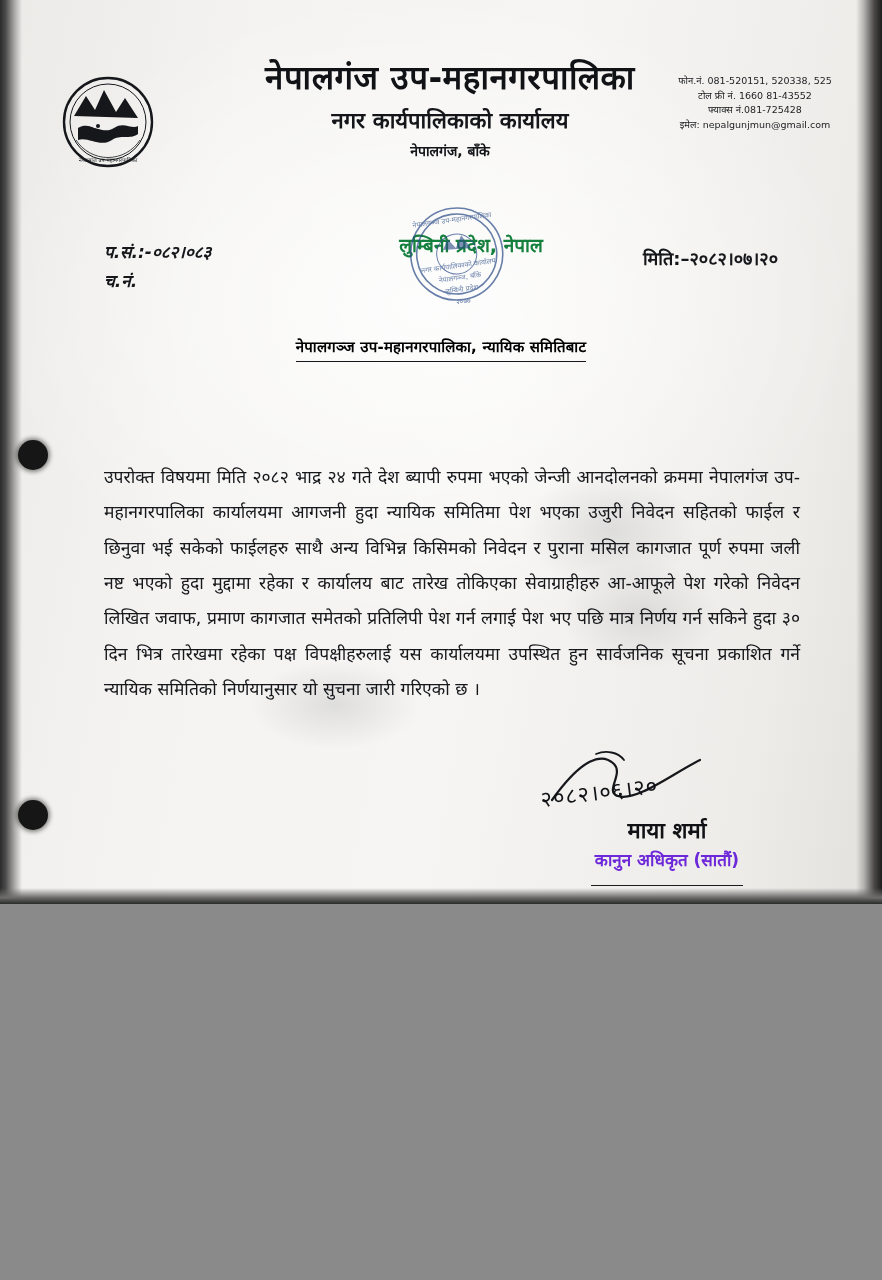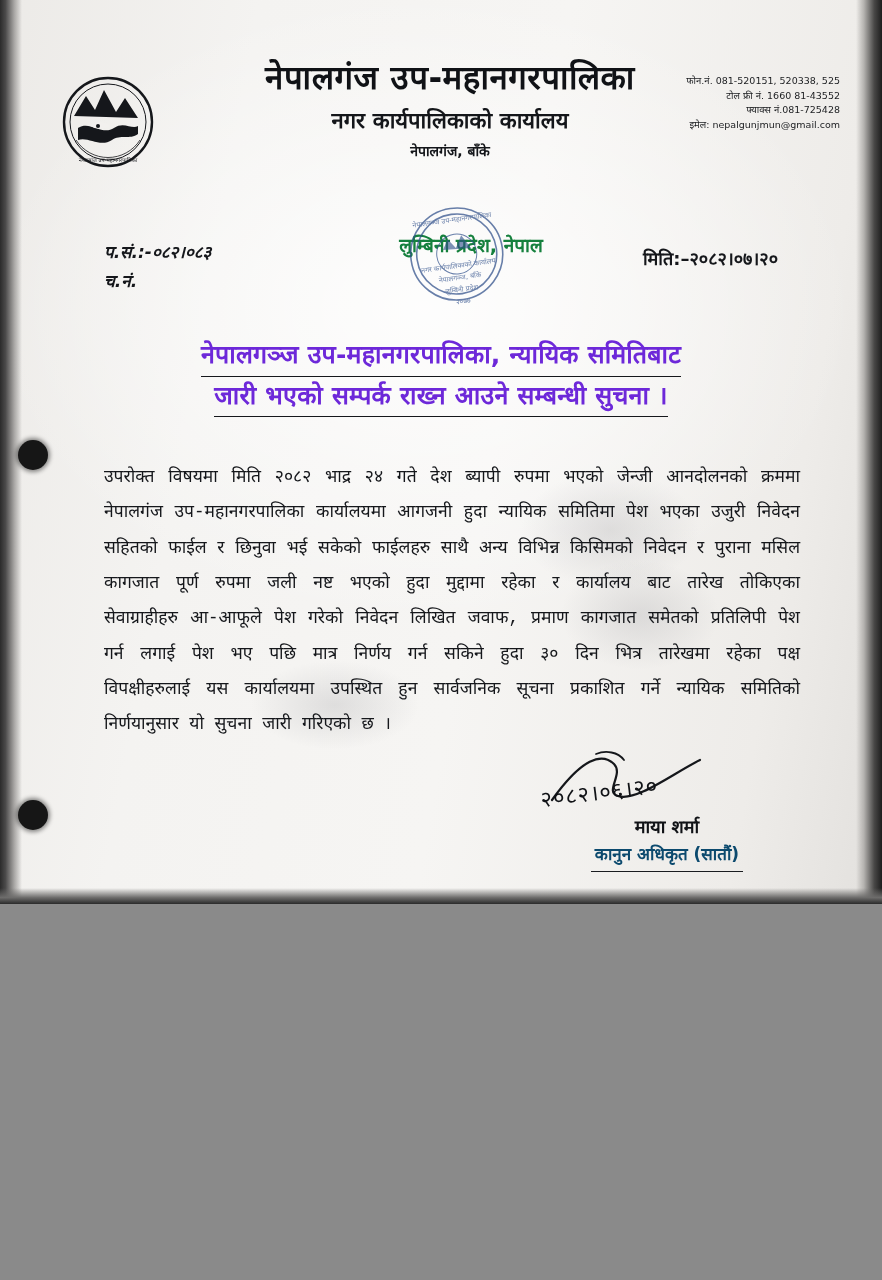--- a/index.html
+++ b/index.html
@@ -94,21 +94,21 @@
   }
 
   .contact {
     position: absolute;
     right: 42px; top: 16px;
     width: 170px;
     font-family: "DejaVu Sans", sans-serif;
     font-size: 9.5px;
     line-height: 1.55;
     color: #1b1d20;
-    text-align: right;
+    text-align: center;
   }
   .contact div { white-space: nowrap; }
 
   .province {
     position: absolute;
     left: 0; right: 0; top: 198px;
     text-align: center;
     font-size: 19px;
     font-weight: 700;
     color: #15803d;
@@ -142,43 +142,42 @@
     opacity: 0.72;
   }
 
   
   .subject {
     position: absolute;
     left: 0; right: 0; top: 336px;
     text-align: center;
   }
   .subject-line {
-    font-size: 25px;
+    font-size: 15px;
     font-weight: 700;
     letter-spacing: 0.2px;
-    color: #6d28d9;
+    color: #000000;
     display: inline-block;
     border-bottom: 1.6px solid #15171b;
     padding-bottom: 2px;
     line-height: 1.5;
   }
 
   
   .body {
     position: absolute;
     left: 104px;
     right: 82px;
     top: 460px;
     font-size: 17.5px;
     line-height: 2.02;
     text-align: justify;
     text-justify: inter-word;
     color: #15171b;
     font-weight: 400;
-    font-family: Liberation Mono, monospace;
   }
   .body p { margin: 0; }
 
   
   .sign-area {
     position: absolute;
     right: 80px;
     top: 748px;
     width: 270px;
     text-align: center;
@@ -190,33 +189,33 @@
   .sign-date {
     position: absolute;
     left: 8px; top: 28px;
     font-size: 22px;
     font-family: "DejaVu Serif", serif;
     transform: rotate(-7deg);
     color: #101216;
     letter-spacing: 1px;
   }
   .sign-name {
-    font-size: 18px;
+    font-size: 22px;
     font-weight: 700;
     color: #101216;
     margin-top: 4px;
   }
   .sign-post {
     font-size: 17px;
     font-weight: 700;
-    color: #0c4a6e;
+    color: #6d28d9;
     margin-top: 4px;
     border-bottom: 1.4px solid #1a1c20;
     display: inline-block;
-    padding: 0 4px 6px 4px;
+    padding: 0 4px 14px 4px;
   }
 
   .smudge {
     position: absolute;
     pointer-events: none;
     border-radius: 50%;
     background: radial-gradient(ellipse at center, rgba(140,140,145,0.22) 0%, rgba(140,140,145,0.0) 70%);
   }
   .faint-line {
     position: absolute;
@@ -291,21 +290,20 @@
         <text x="69" y="84" font-size="7" text-anchor="middle" font-family="DejaVu Sans">नेपालगञ्ज, बाँके</text>
         <text x="69" y="96" font-size="7" text-anchor="middle" font-family="DejaVu Sans">लुम्बिनी प्रदेश</text>
         <text x="69" y="108" font-size="7" text-anchor="middle" font-family="DejaVu Sans">२०७७</text>
       </g>
     </svg>
   </div>
 
   <div class="subject">
     <div class="subject-line">नेपालगञ्ज उप-महानगरपालिका, न्यायिक समितिबाट</div>
     <br>
-    <div class="subject-line">जारी भएको सम्पर्क राख्न आउने सम्बन्धी सुचना ।</div>
   </div>
 
   <div class="body">
     <p>उपरोक्त विषयमा मिति २०८२ भाद्र २४ गते देश ब्यापी रुपमा भएको जेन्जी आनदोलनको क्रममा नेपालगंज उप-महानगरपालिका कार्यालयमा  आगजनी हुदा न्यायिक समितिमा पेश भएका उजुरी निवेदन सहितको फाईल र छिनुवा भई सकेको फाईलहरु साथै अन्य विभिन्न किसिमको निवेदन र पुराना मसिल कागजात पूर्ण रुपमा जली नष्ट भएको हुदा मुद्दामा रहेका र कार्यालय बाट तारेख तोकिएका सेवाग्राहीहरु आ-आफूले पेश गरेको निवेदन लिखित जवाफ, प्रमाण कागजात समेतको प्रतिलिपी पेश गर्न लगाई पेश भए पछि मात्र निर्णय गर्न सकिने हुदा ३० दिन भित्र तारेखमा रहेका पक्ष विपक्षीहरुलाई यस कार्यालयमा उपस्थित हुन सार्वजनिक सूचना प्रकाशित गर्ने न्यायिक समितिको निर्णयानुसार यो सुचना जारी गरिएको छ ।</p>
   </div>
 
   <div class="sign-area">
     <div class="sign-scribble">
       <svg width="270" height="62" viewBox="0 0 270 62">
         <path d="M20 52 C50 10 70 4 82 16 C92 26 72 44 86 48 C104 54 140 26 168 12" fill="none" stroke="#15171b" stroke-width="2.2" stroke-linecap="round"></path>

